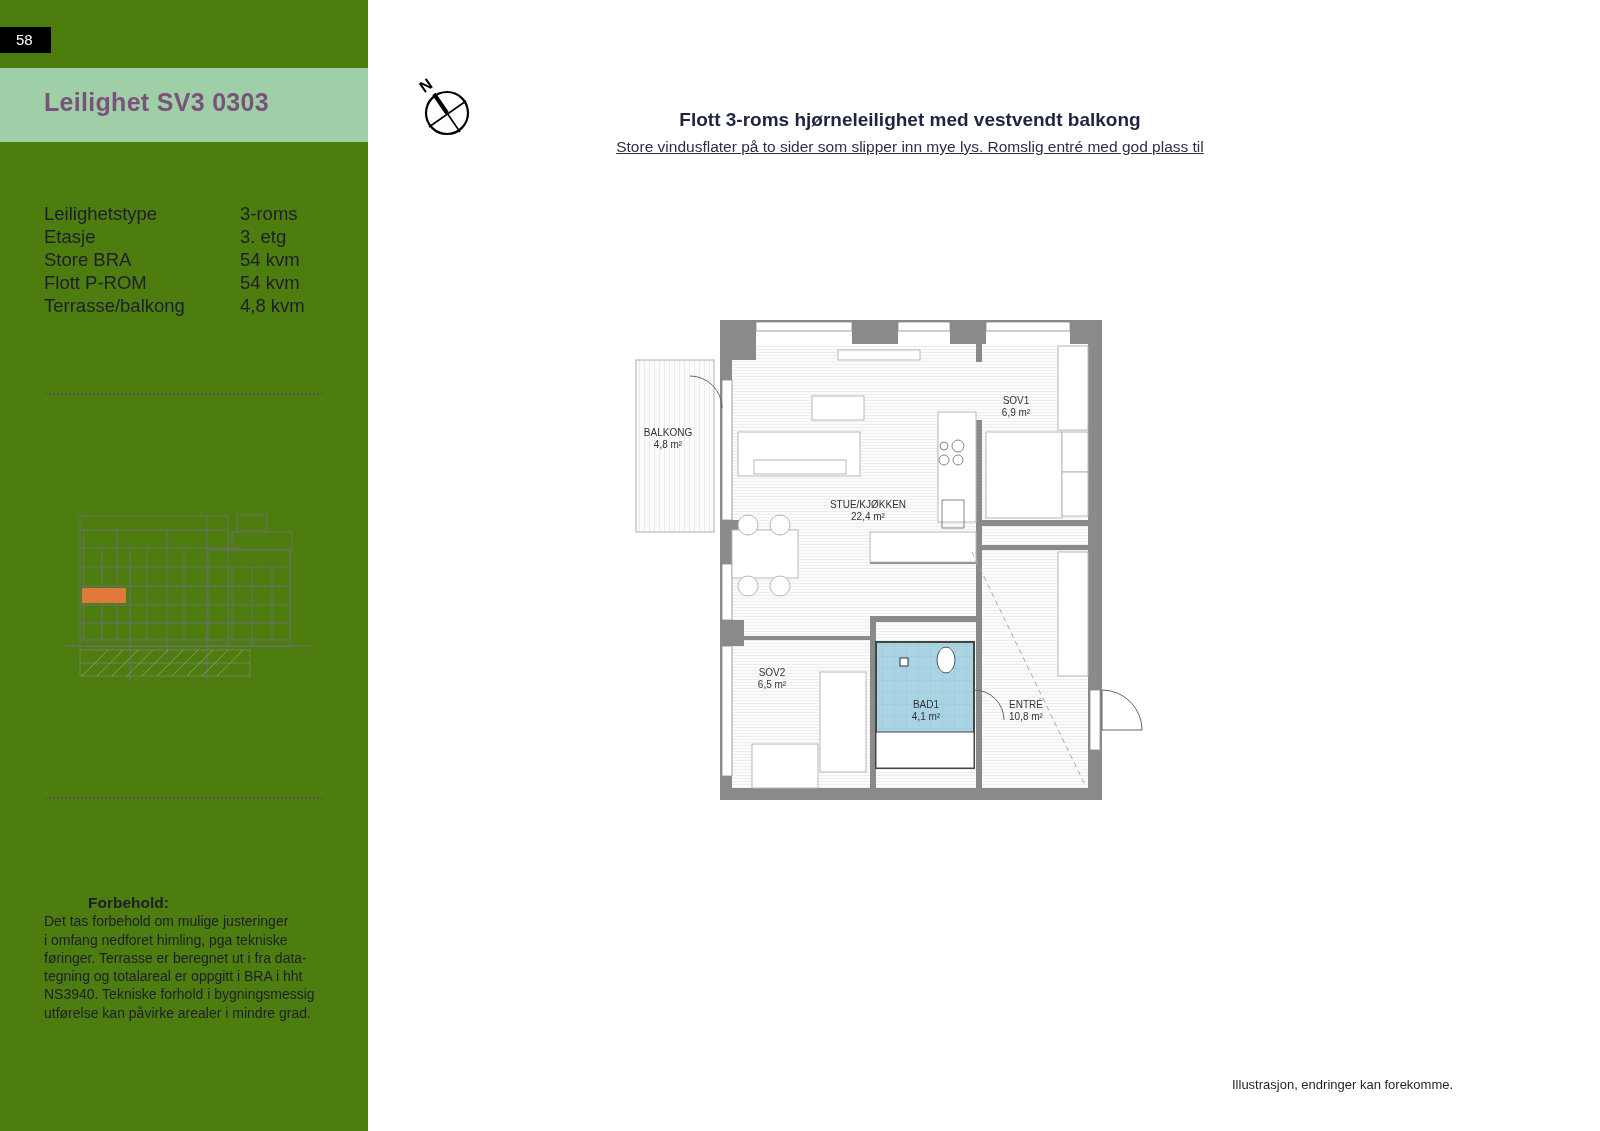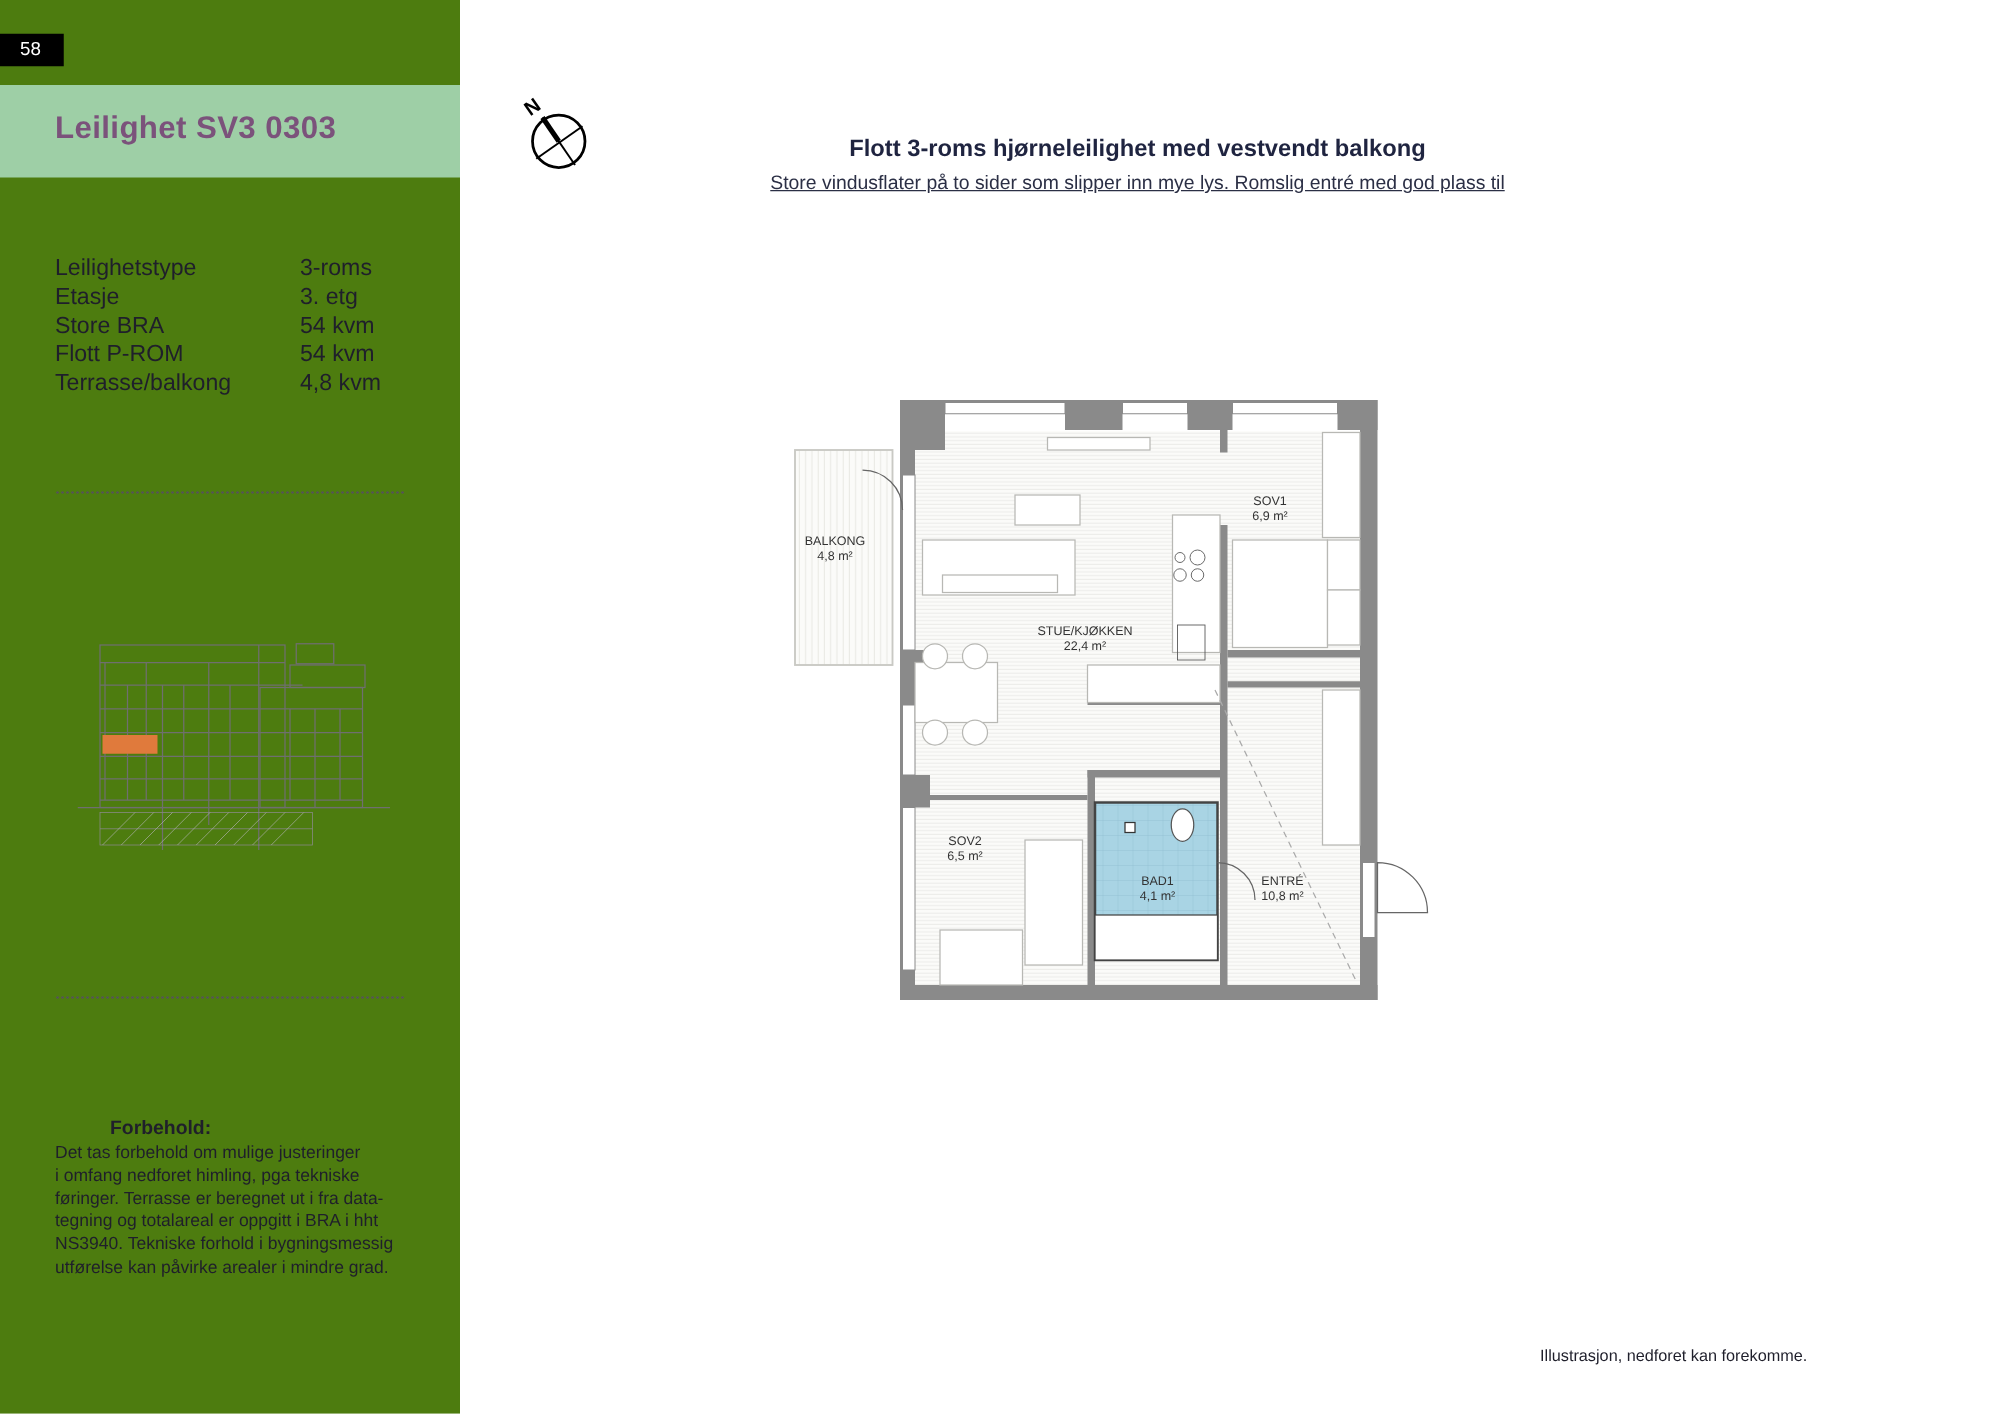--- a/index.html
+++ b/index.html
@@ -239,13 +239,13 @@
     <text x="386" y="96">6,9 m²</text>
     <text x="142" y="356">SOV2</text>
     <text x="142" y="368">6,5 m²</text>
     <text x="296" y="388">BAD1</text>
     <text x="296" y="400">4,1 m²</text>
     <text x="396" y="388">ENTRÉ</text>
     <text x="396" y="400">10,8 m²</text>
   </g>
 </svg>
 
-<div class="footnote">Illustrasjon, nedforet kan forekomme.</div>
+<div class="footnote">Illustrasjon, endringer kan forekomme.</div>
 
 </body></html>

